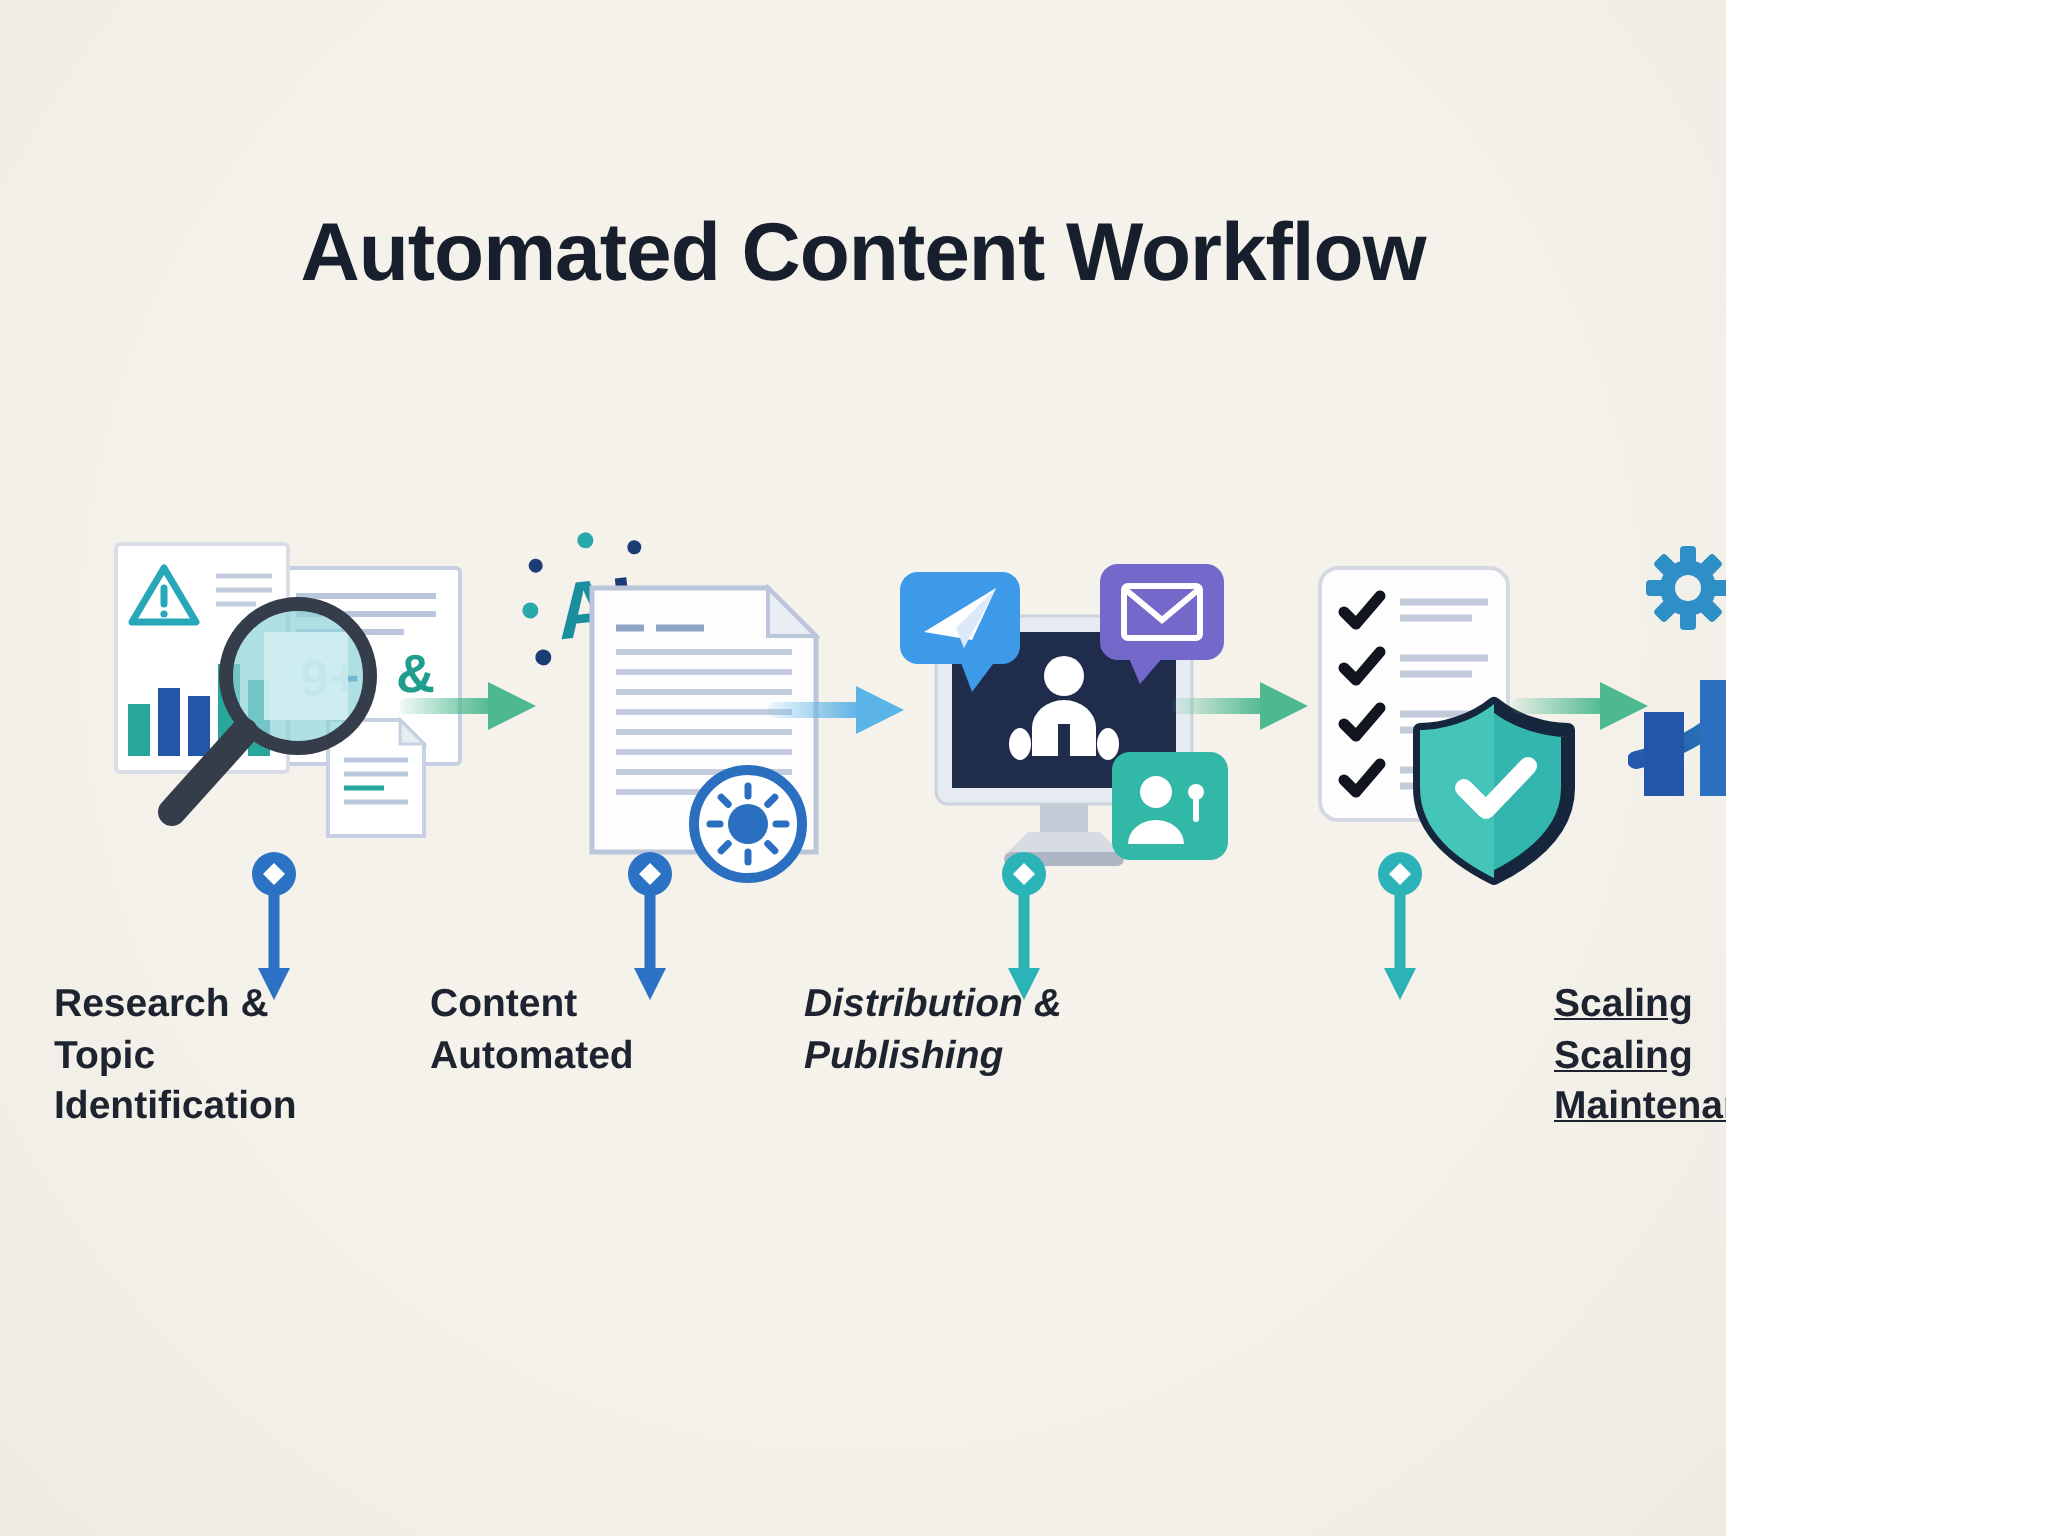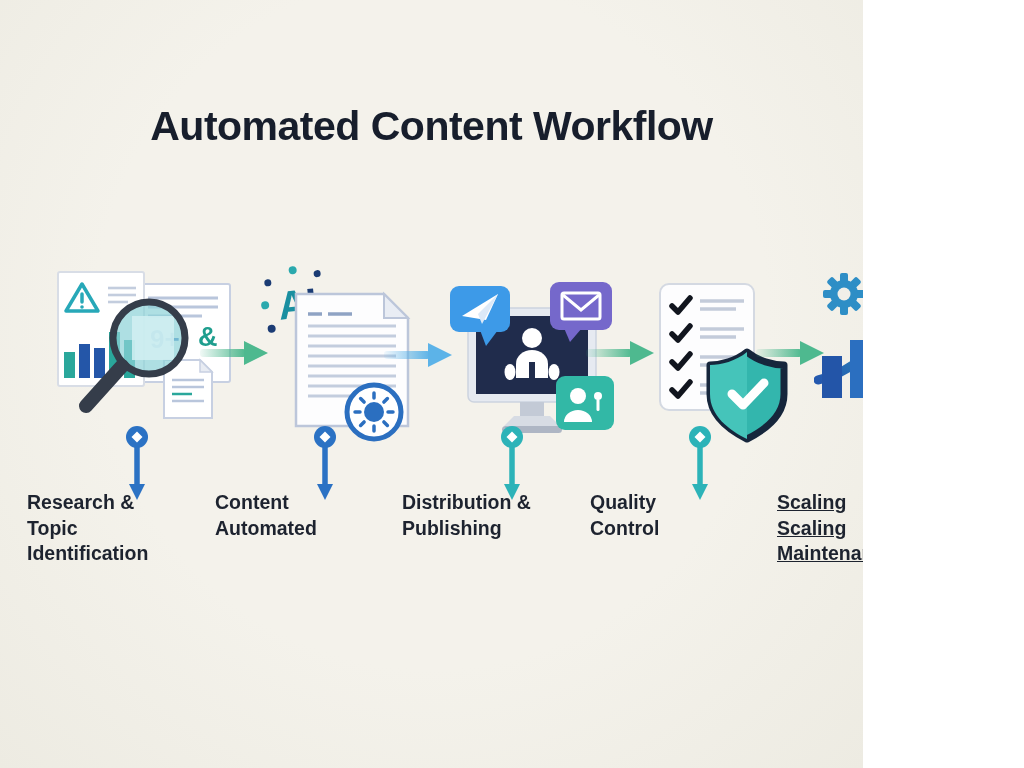--- a/index.html
+++ b/index.html
@@ -19,21 +19,21 @@
   .stage-icon{position:absolute;}
   .flow-arrow{position:absolute;}
   .timeline{position:absolute;left:0;top:424px;}
   .stage-label{
     position:absolute;top:490px;
     width:220px;transform:translateX(-50%);
     font-size:19.5px;line-height:1.32;font-weight:600;
     color:#1d232f;
     white-space:pre-line;
   }
-  .lbl-1{left:137px;} .lbl-2{left:325px;} .lbl-3{left:512px;}
+  .lbl-1{left:137px;} .lbl-2{left:325px;} .lbl-3{left:512px;font-style:italic;}
   .lbl-4{left:700px;} .lbl-5{left:887px;text-decoration:underline;}
   svg{display:block;}
   .svg-text{font-family:"Liberation Sans", sans-serif;font-weight:700;}
 </style>
 </head>
 <body>
 
 <div class="canvas">
 
   <svg width="0" height="0" style="position:absolute">
@@ -330,19 +330,17 @@
     </g>
   </svg>
 
   <div class="stage-label lbl-1">Research &amp;
 Topic
 Identification</div>
   <div class="stage-label lbl-2">Content
 Automated</div>
   <div class="stage-label lbl-3">Distribution &amp;
 Publishing</div>
-  <div class="stage-label lbl-4">Quality
-Control</div>
   <div class="stage-label lbl-5">Scaling
 Scaling
 Maintenance</div>
 
 </div>
 
 </body></html>

